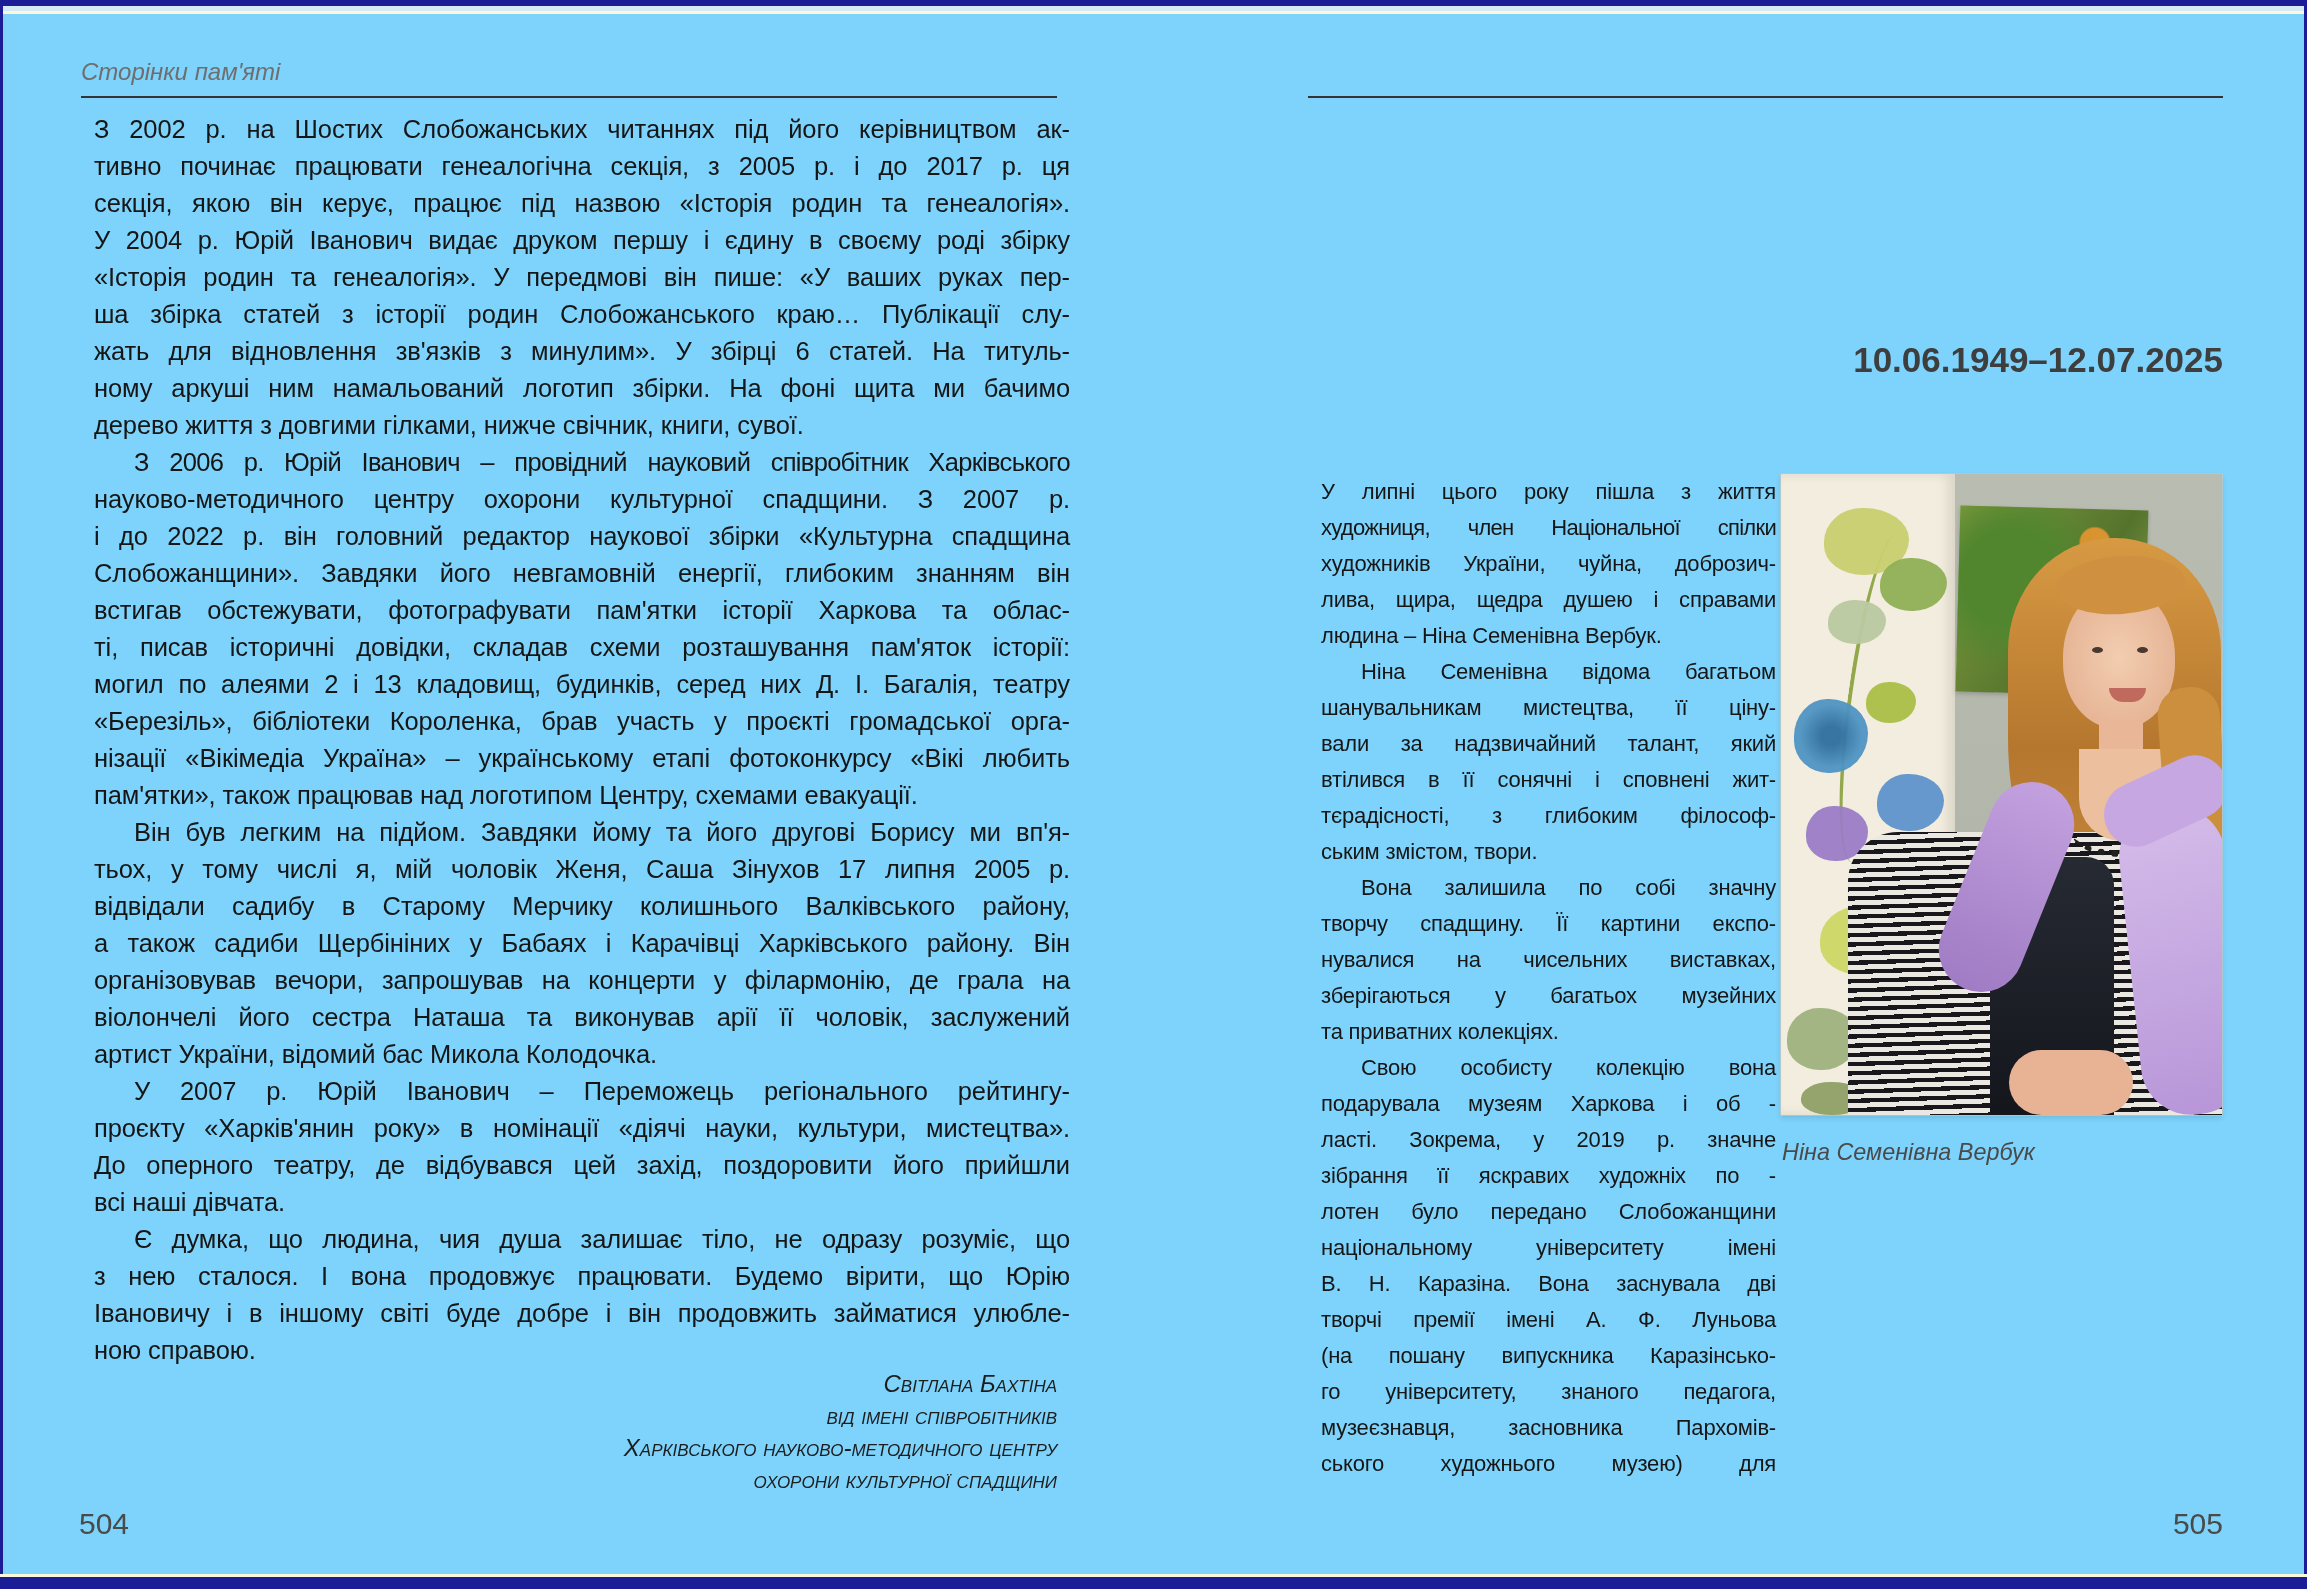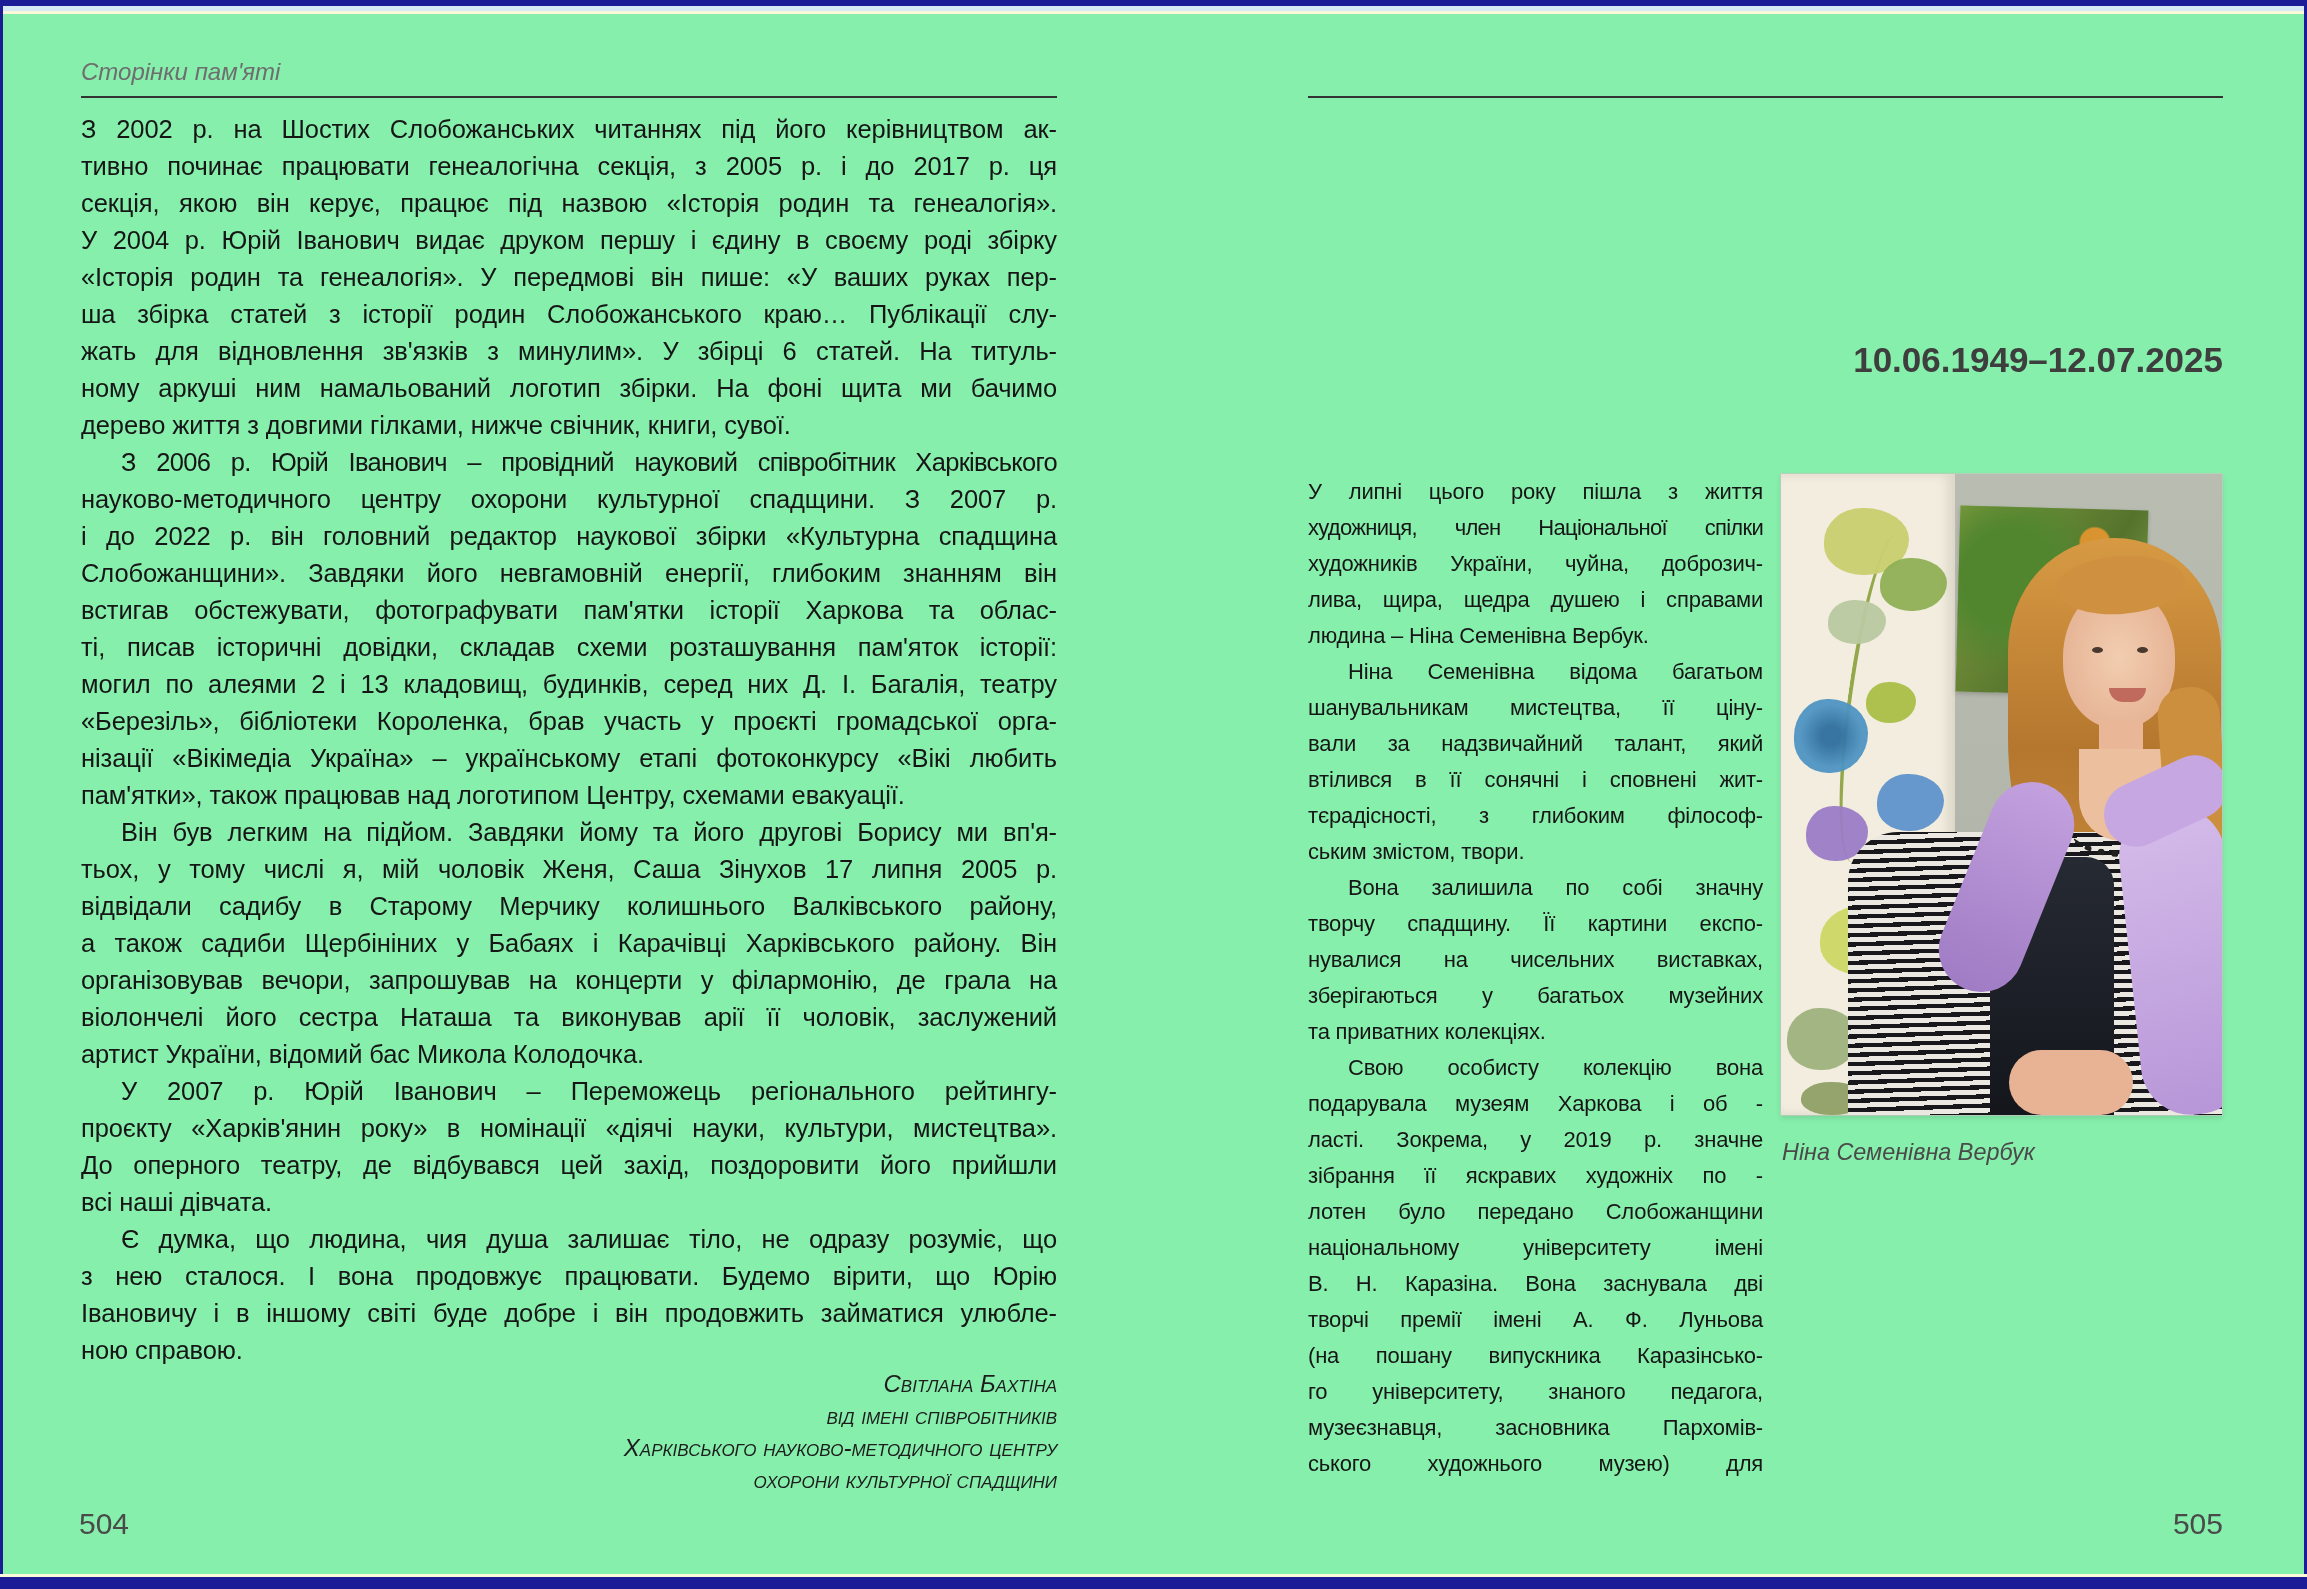--- a/index.html
+++ b/index.html
@@ -1,36 +1,36 @@
 <!DOCTYPE html>
 <html style="font-size:11.3px"><head>
 <meta charset="utf-8">
 <style>
   html,body{margin:0;padding:0;background:#e9e9e9;}
   #stage{
-    position:relative;width:2307px;height:1590px;background:#86efac;
+    position:relative;width:2307px;height:1590px;background:#7dd3fc;
     font-family:"Liberation Sans","DejaVu Sans",sans-serif;color:#161616;overflow:hidden;
   }
   
   .frame-top-navy{position:absolute;left:0;top:0;width:100%;height:6.4px;background:#1c1c96;}
   .frame-top-blue{position:absolute;left:0;top:6.4px;width:100%;height:5px;background:#d6eaf6;}
   .frame-top-cream{position:absolute;left:0;top:11.3px;width:100%;height:2.8px;background:#fbf8da;}
   .frame-bottom-cream{position:absolute;left:0;top:1574px;width:100%;height:3.5px;background:#fbf8da;}
   .frame-bottom-navy{position:absolute;left:0;top:1577px;width:100%;height:12px;background:#1c1c96;}
   .frame-left{position:absolute;left:0;top:0;width:2.8px;height:100%;background:#1c1c96;}
   .frame-right{position:absolute;right:0;top:0;width:2.8px;height:100%;background:#1c1c96;}
 
   
   .running-head{position:absolute;left:81px;top:58px;font-size:24px;font-style:italic;color:#6e6e6e;}
   .rule{position:absolute;top:96px;height:2.1px;background:#333;}
   .rule-left{left:81px;width:976px;}
   .rule-right{left:1308px;width:915px;}
 
   
-  .col{position:absolute;color:#161616;}
+  .col{position:absolute;color:#161616;margin-left:13px;}
   .col-left{left:81px;top:111px;width:976px;font-size:25.5px;line-height:37px;letter-spacing:-0.1px;}
   .col-right{left:1308px;top:474px;width:455px;font-size:22px;line-height:36px;letter-spacing:-0.2px;}
   .tl{white-space:nowrap;}
   .j{white-space:normal;text-align:justify;text-align-last:justify;}
   .in{text-indent:40px;}
   .c{letter-spacing:-0.7px;word-spacing:-4.3px;}
 
   
   .signature{position:absolute;left:81px;top:1368px;width:976px;text-align:right;
     font-style:italic;font-variant:small-caps;font-size:24px;line-height:32px;color:#1d1d1d;}

